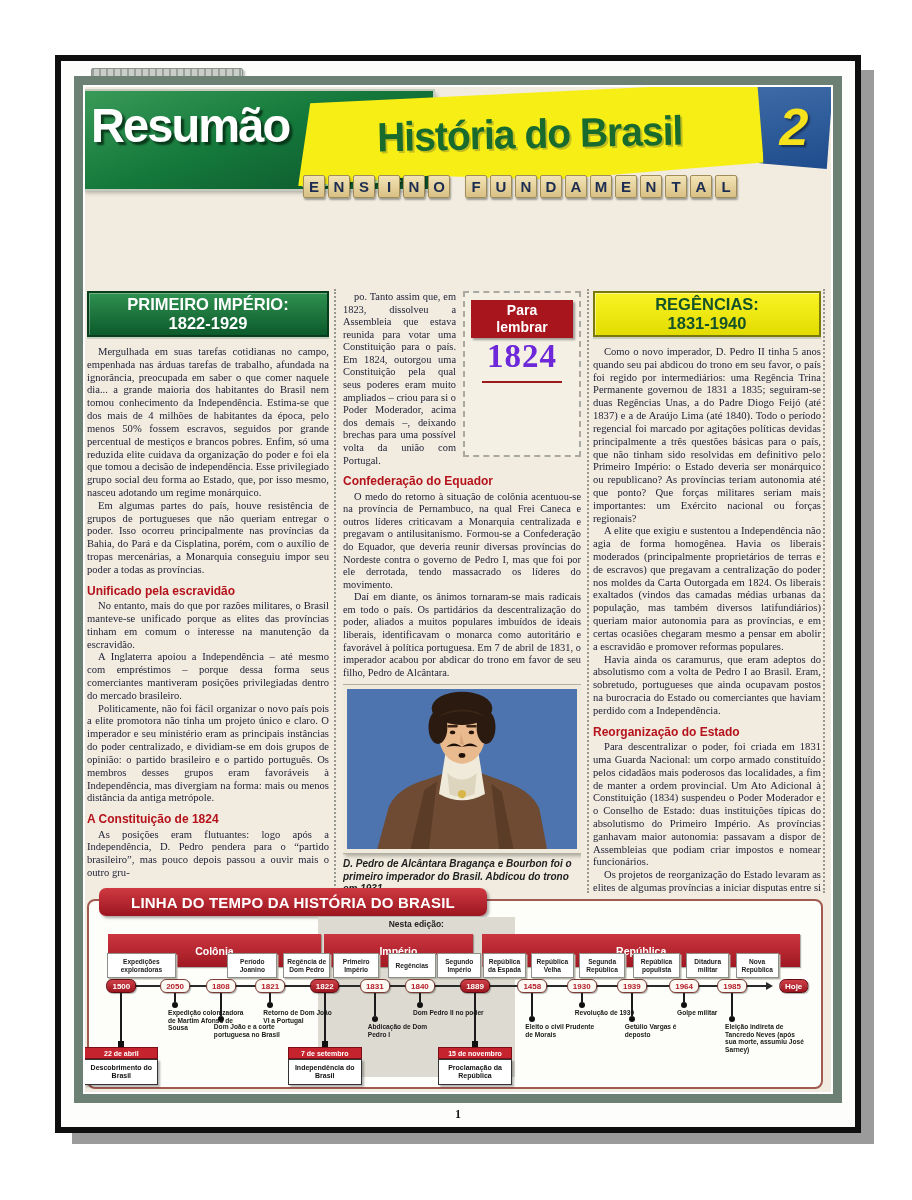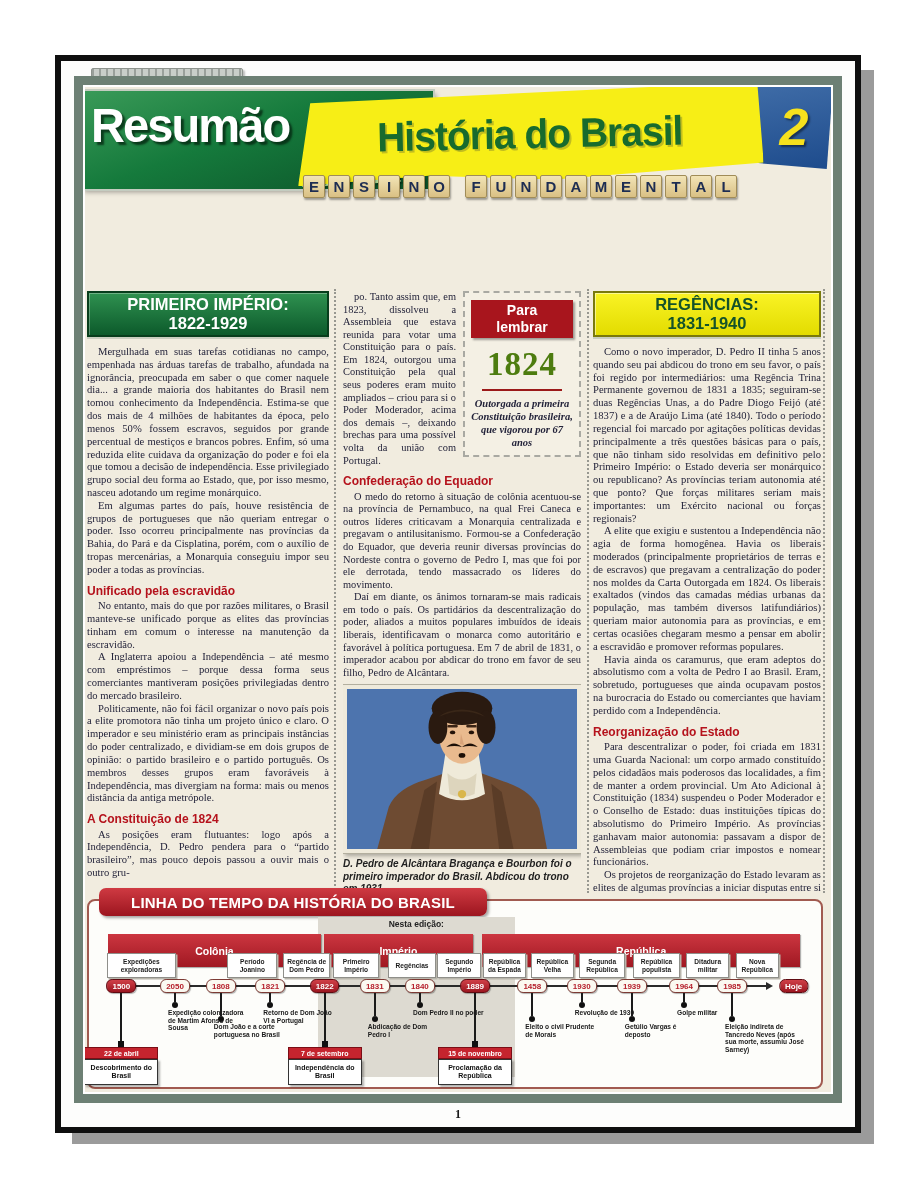--- a/index.html
+++ b/index.html
@@ -81,21 +81,21 @@
   .yellow-header { background:linear-gradient(180deg,#f9f325,#e3dc00);
                    border:2px solid #79790c; color:#14532a;
                    box-shadow:0 0 0 2px #c9cec0, inset 1px 1px 0 rgba(255,255,255,.5); }
 
   .remember { float:right; width:118px; height:166px; margin:0 0 4px 7px;
               border:2px dashed #a9a9a2; background:#f4f0e4; text-align:center;
               padding:7px 6px; }
   .remember-label { display:inline-block; background:#a8151d; color:#fff;
                     font-family:"Liberation Sans", sans-serif; font-weight:700;
                     font-size:14px; padding:2px 9px; box-shadow:2px 2px 2px rgba(0,0,0,.35); }
-  .remember-year { font:700 33px "Liberation Serif", serif; color:#4d7c0f; margin-top:8px;
+  .remember-year { font:700 33px "Liberation Serif", serif; color:#6d28d9; 
                    letter-spacing:1px; }
   .remember-rule { width:78%; margin:6px auto; border-top:2px solid #9c1a1a; }
   .remember-note { font:italic 700 10.5px "Liberation Serif", serif; color:#23233a;
                    line-height:1.25; }
 
   .figure { margin-top:6px; border:4px solid #efeadb; outline:1px solid #b3af9f;
             box-shadow:2px 3px 4px rgba(0,0,0,.3); height:168px; overflow:hidden; }
   .figure svg { display:block; width:100%; height:100%; }
   .caption { font-family:"Liberation Sans", sans-serif; font-style:italic; font-weight:700;
              font-size:10px; line-height:1.25; color:#222; margin-top:5px; text-align:left; }
@@ -214,21 +214,20 @@
         <p class="bp">Politicamente, não foi fácil organizar o novo país pois a elite promotora não tinha um projeto único e claro. O imperador e seu ministério eram as principais instâncias do poder centralizado, e dividiam-se em dois grupos de opinião: o partido brasileiro e o partido português. Os membros desses grupos eram favoráveis à Independência, mas divergiam na forma: mais ou menos distância da antiga metrópole.</p>
         <h4 class="subhead">A Constituição de 1824</h4>
         <p class="bp">As posições eram flutuantes: logo após a Independência, D. Pedro pendera para o “partido brasileiro”, mas pouco depois passou a ouvir mais o outro gru-</p>
       </div>
 
       <div class="col" style="left:258px; width:238px; font-size:10.4px">
         <div class="remember">
           <div class="remember-label">Para lembrar</div>
           <div class="remember-year">1824</div>
           <div class="remember-rule"></div>
-          <div class="remember-note">Outorgada a primeira Constituição brasileira, que vigorou por 67 anos</div>
         </div>
         <p class="bp">po. Tanto assim que, em 1823, dissolveu a Assembleia que estava reunida para votar uma Constituição para o país. Em 1824, outorgou uma Constituição pela qual seus poderes eram muito ampliados – criou para si o Poder Moderador, acima dos demais –, deixando brechas para uma possível volta da união com Portugal.</p>
         <h4 class="subhead">Confederação do Equador</h4>
         <p class="bp">O medo do retorno à situação de colônia acentuou-se na província de Pernambuco, na qual Frei Caneca e outros líderes criticavam a Monarquia centralizada e pregavam o antilusitanismo. Formou-se a Confederação do Equador, que deveria reunir diversas províncias do Nordeste contra o governo de Pedro I, mas que foi por ele derrotada, tendo massacrado os líderes do movimento.</p>
         <p class="bp">Daí em diante, os ânimos tornaram-se mais radicais em todo o país. Os partidários da descentralização do poder, aliados a muitos populares imbuídos de ideais liberais, identificavam o monarca como autoritário e favorável à política portuguesa. Em 7 de abril de 1831, o imperador acabou por abdicar do trono em favor de seu filho, Pedro de Alcântara.</p>
         <div class="figure">
           <svg viewBox="0 0 220 160" preserveAspectRatio="xMidYMid slice">
             <rect x="0" y="0" width="220" height="160" fill="#4d74ae"></rect>
             <path d="M28,160 L40,116 Q48,98 76,90 L96,83 Q110,79 126,83 L150,92 Q176,100 184,118 L192,160 Z" fill="#6e4b32"></path>
             <path d="M60,160 L74,100 L86,92 L78,160 Z" fill="#5a3c27"></path>

